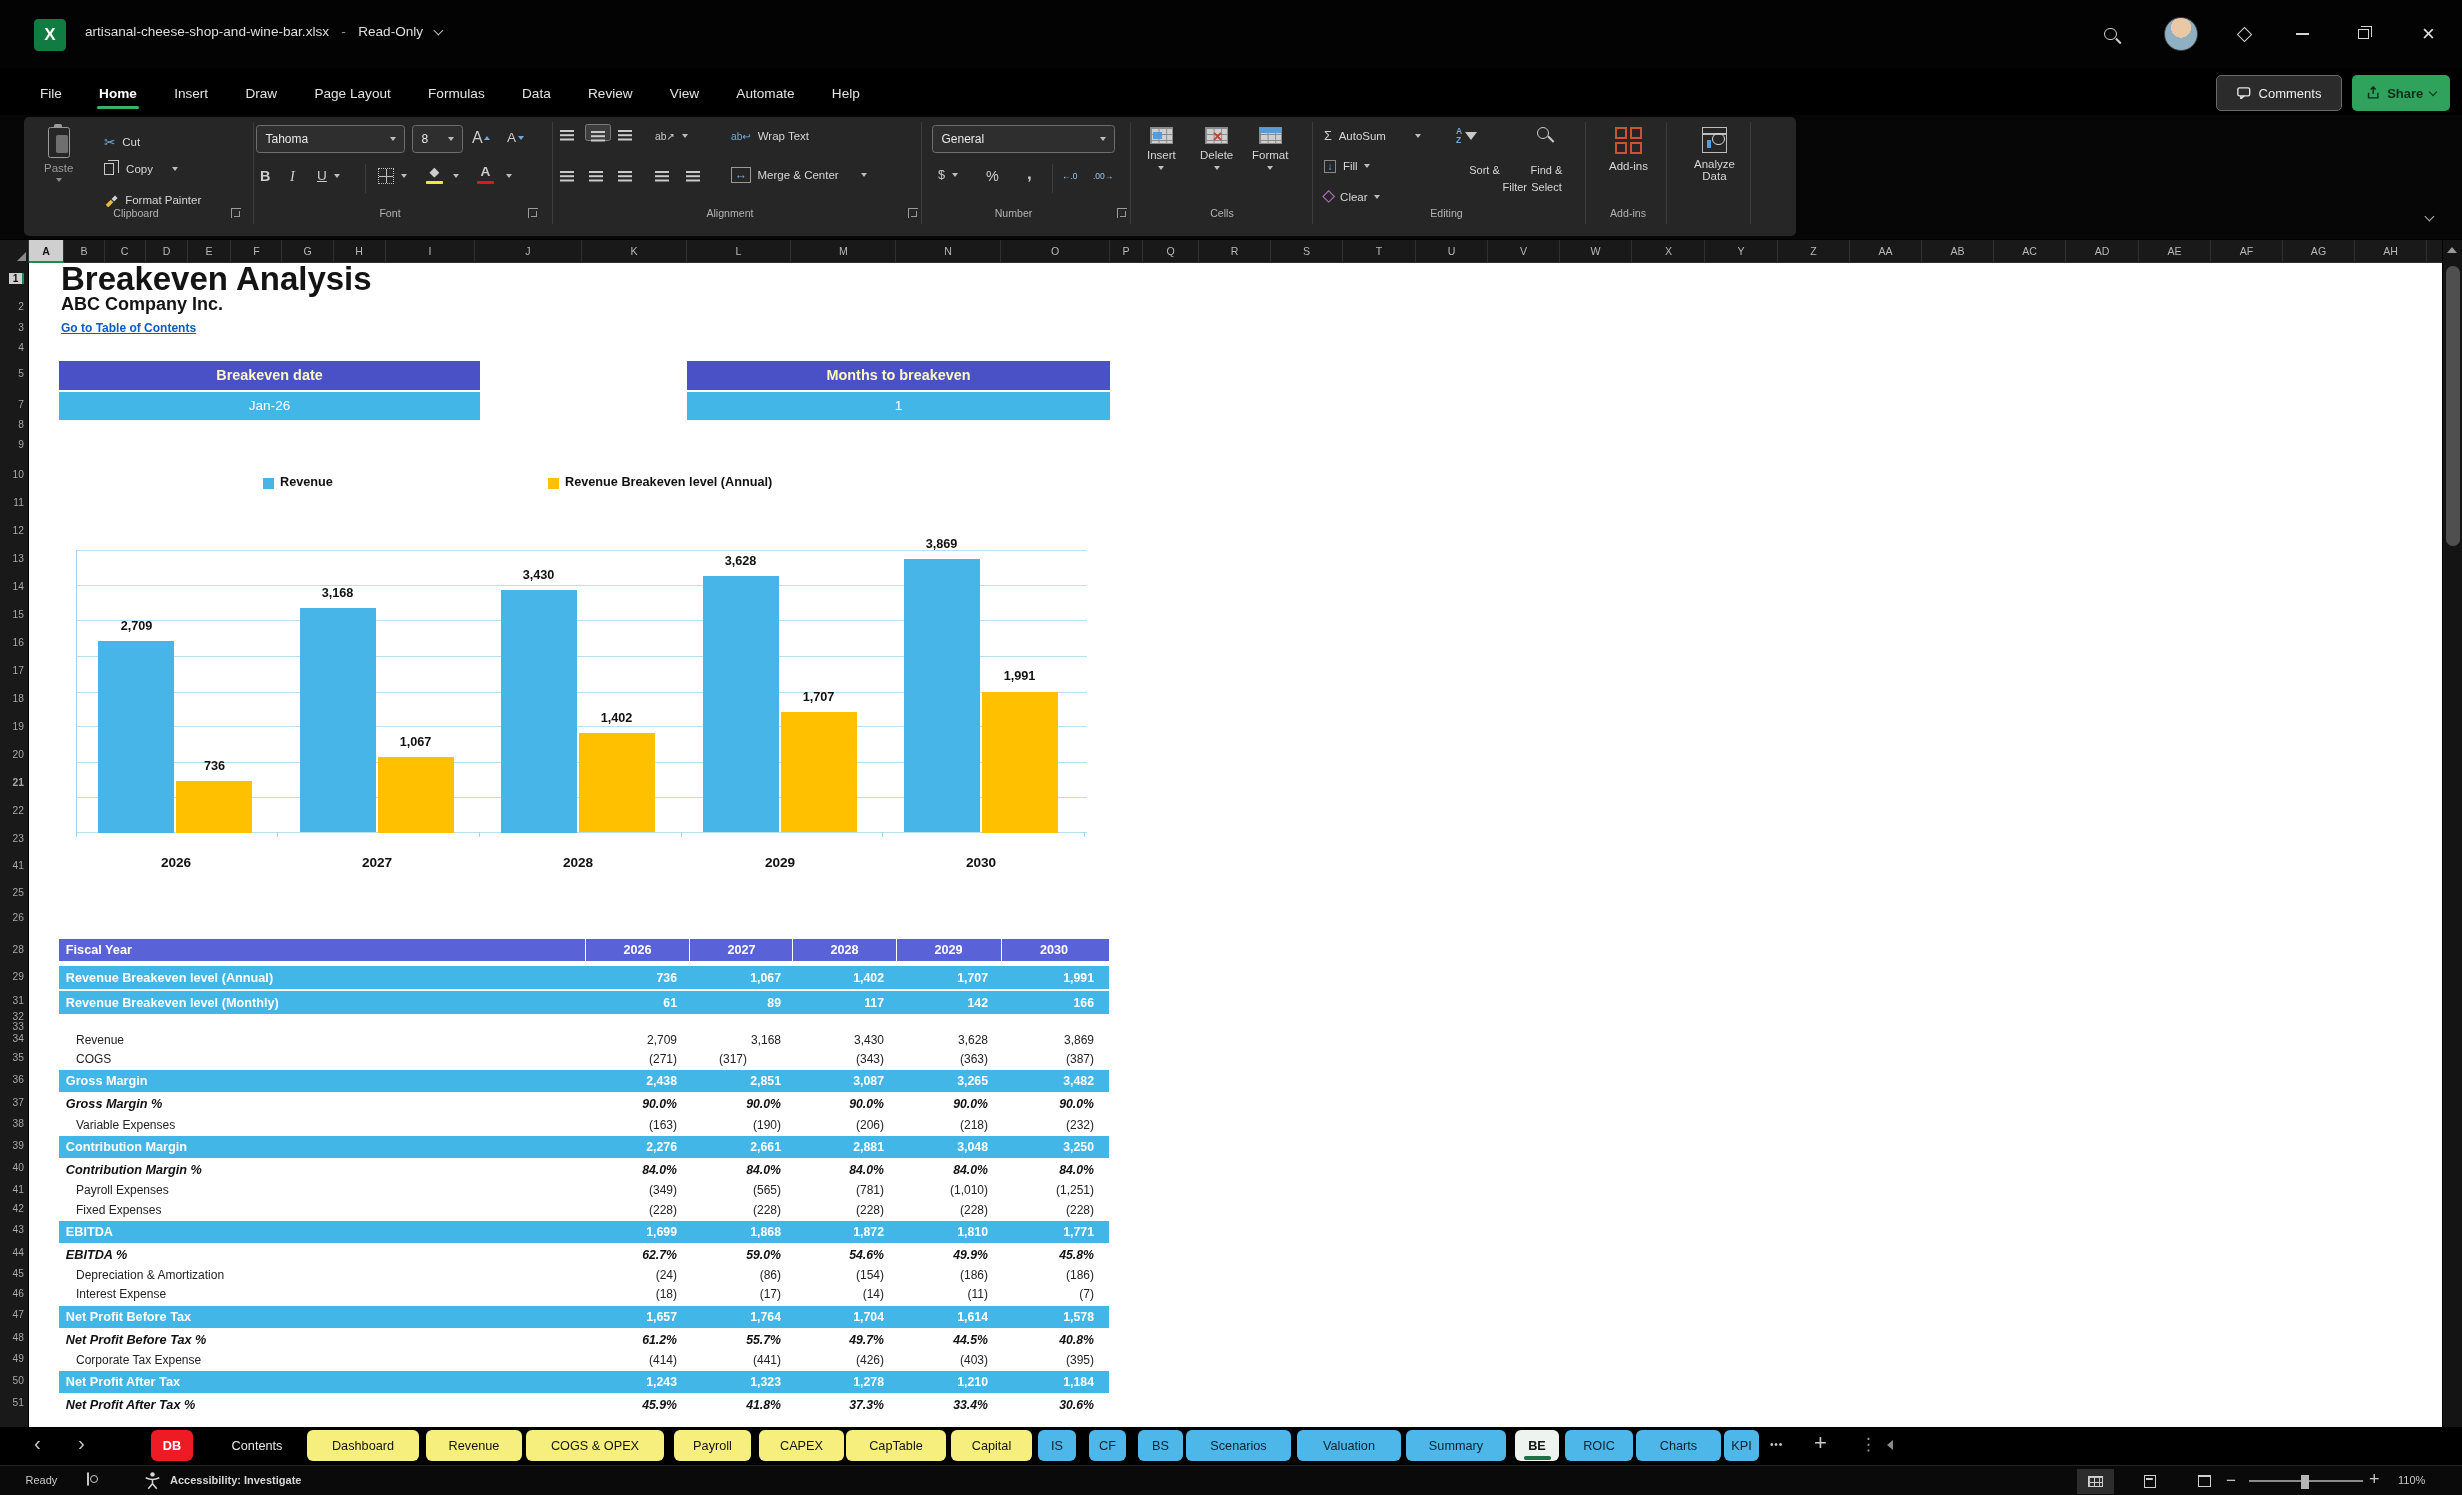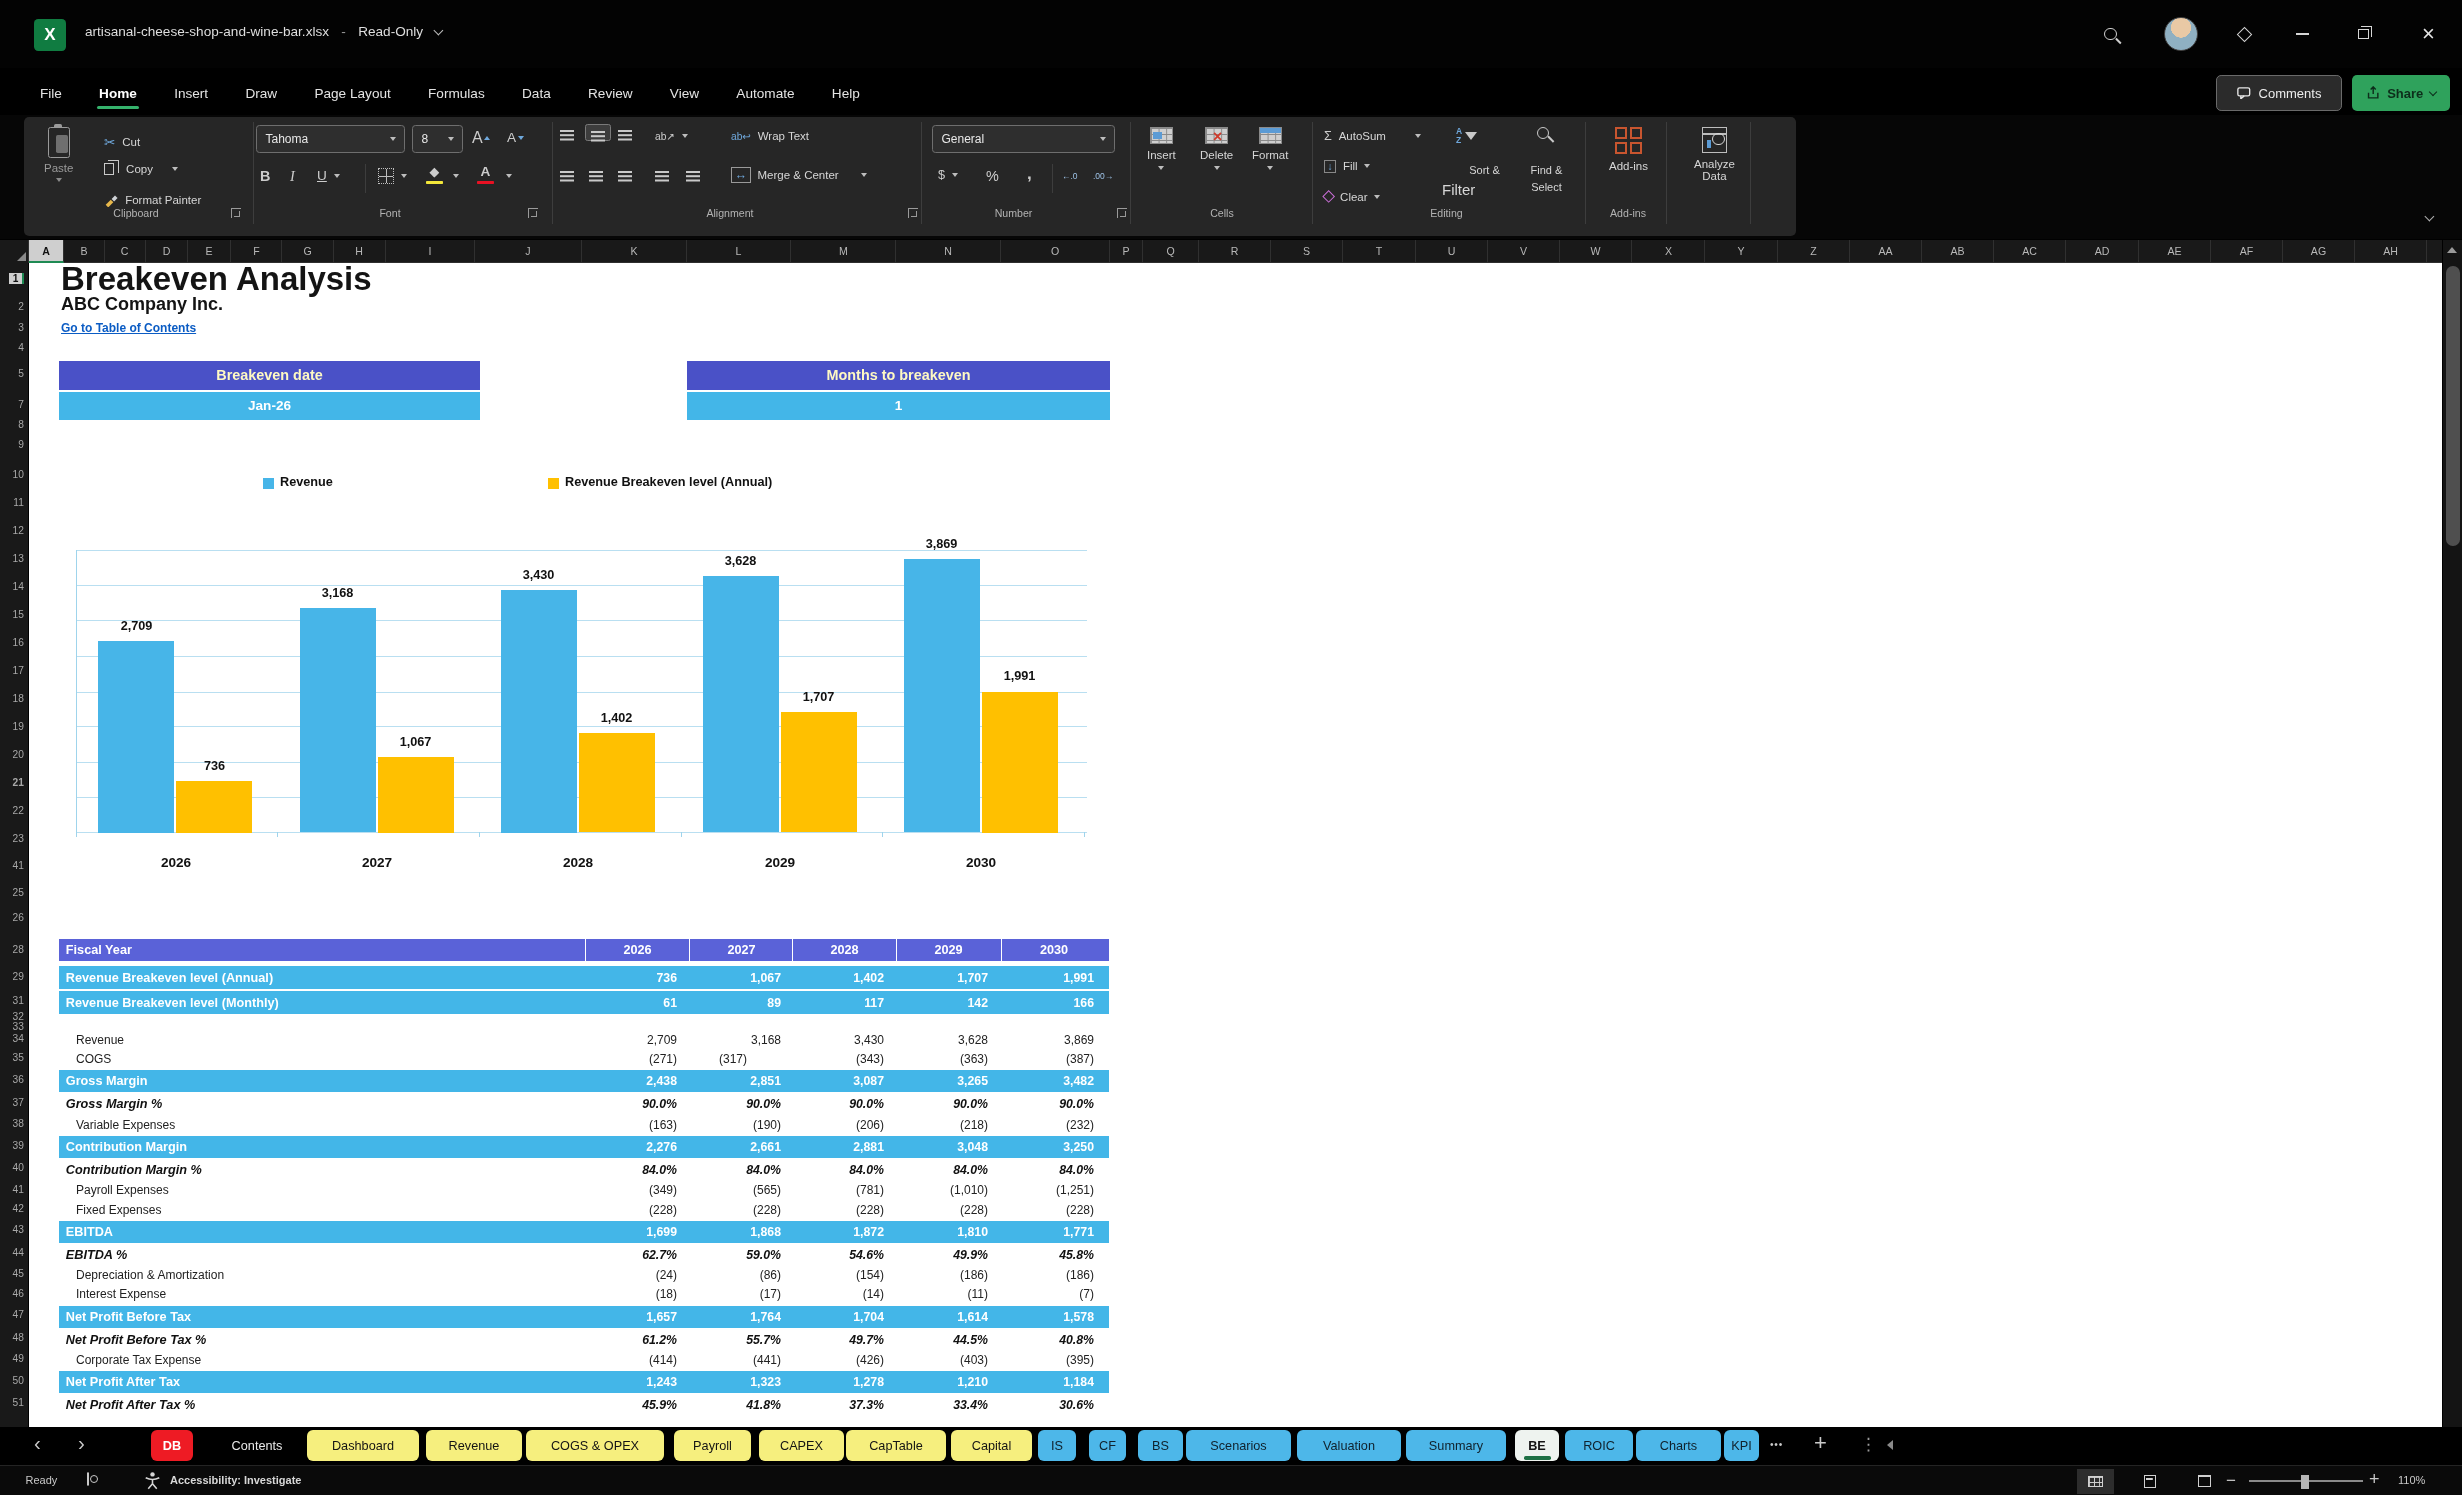--- a/index.html
+++ b/index.html
@@ -102,21 +102,21 @@
   #corner::after{content:"";position:absolute;right:2.5px;bottom:2.5px;border-left:9.3px solid transparent;border-bottom:9.3px solid #8a8a8a;}
   #gutter{position:absolute;left:0;top:263px;width:29px;height:1164px;background:#191919;border-right:0.8px solid #000;}
   .rownum{position:absolute;right:4.2px;font-size:10.2px;color:#a8a8a8;}
   .rownum.sel{color:#111;background:#cfcfcf;padding:0 3.4px;border-right:2.1px solid #1e8a53;font-weight:bold;}
   #sheet-bg{position:absolute;left:29px;top:263px;width:2413px;height:1164px;background:#ffffff;}
   
   #doc-title{left:61px;top:260px;font-size:33px;font-weight:bold;color:#141414;}
   #doc-company{left:61px;top:294px;font-size:18px;font-weight:bold;color:#141414;}
   #doc-link{left:61px;top:321px;font-size:12px;font-weight:bold;color:#0b5cc4;text-decoration:underline;cursor:pointer;}
   .banner{position:absolute;background:#4a51c7;color:#fef9c3;font-weight:bold;text-align:center;}
-  .kpi-val{position:absolute;background:#43b6e8;color:#fff;font-weight:bold;text-align:center;}
+  .kpi-val{position:absolute;background:#43b6e8;color:#fff;font-weight:normal;text-align:center;}
   .legend-sw{position:absolute;width:11px;height:11px;}
   .legend-lb{position:absolute;font-size:12.7px;font-weight:bold;color:#111;}
   .gridline{position:absolute;left:76px;width:1011px;height:0.8px;background:#b9dff1;}
   .axis-v{position:absolute;left:76px;top:550px;width:0.8px;height:283px;background:#9fd4ec;}
   .tick{position:absolute;width:0.8px;height:5.1px;background:#9fd4ec;top:832px;}
   .bar{position:absolute;}
   .barlab{position:absolute;width:93px;text-align:center;font-size:12.7px;font-weight:bold;color:#111;}
   .yearlab{position:absolute;width:102px;text-align:center;font-size:13.6px;font-weight:bold;color:#111;top:855px;}
   #fiscal-row{position:absolute;left:59px;top:939px;width:1050px;height:22px;background:#5a62d8;color:#fff;}
   #fiscal-label{position:absolute;left:6.8px;top:0;font-size:12.7px;font-weight:bold;line-height:22px;}
@@ -397,21 +397,21 @@
       <span class="tri"></span>
     </div>
     <div class="rc" style="left:1456px;top:12px;gap:2.5px">
       <span class="ic-az">
           <span>A</span>
           <span>Z</span>
         </span>
       <span class="funnel"></span>
     </div>
     <div class="txt" style="left:1442px;top:49px;width:85px;text-align:center;font-size:11px;color:#d6d6d6">Sort &amp;</div>
-    <div class="txt" style="left:1442px;top:66px;width:85px;text-align:left;font-size:15px;color:#d6d6d6">Filter</div>
+    <div class="txt" style="left:1442px;top:66px;width:85px;text-align:right;font-size:11px;color:#d6d6d6">Filter</div>
     <div class="rc" style="left:1537px;top:12px">
         <span class="mag-sm"></span>
       </div>
     <div class="txt" style="left:1504px;top:49px;width:85px;text-align:center;font-size:11px;color:#d6d6d6">Find &amp;</div>
     <div class="txt" style="left:1504px;top:66px;width:85px;text-align:center;font-size:11px;color:#d6d6d6">Select</div>
     <div class="rb-label" style="left:1383px;width:127px">Editing</div>
     <div class="rb-div" style="left:1585px"></div>
 
     <div class="rc" style="left:1609px;top:12px;flex-direction:column;gap:6.8px">
       <span class="ic-addins">

